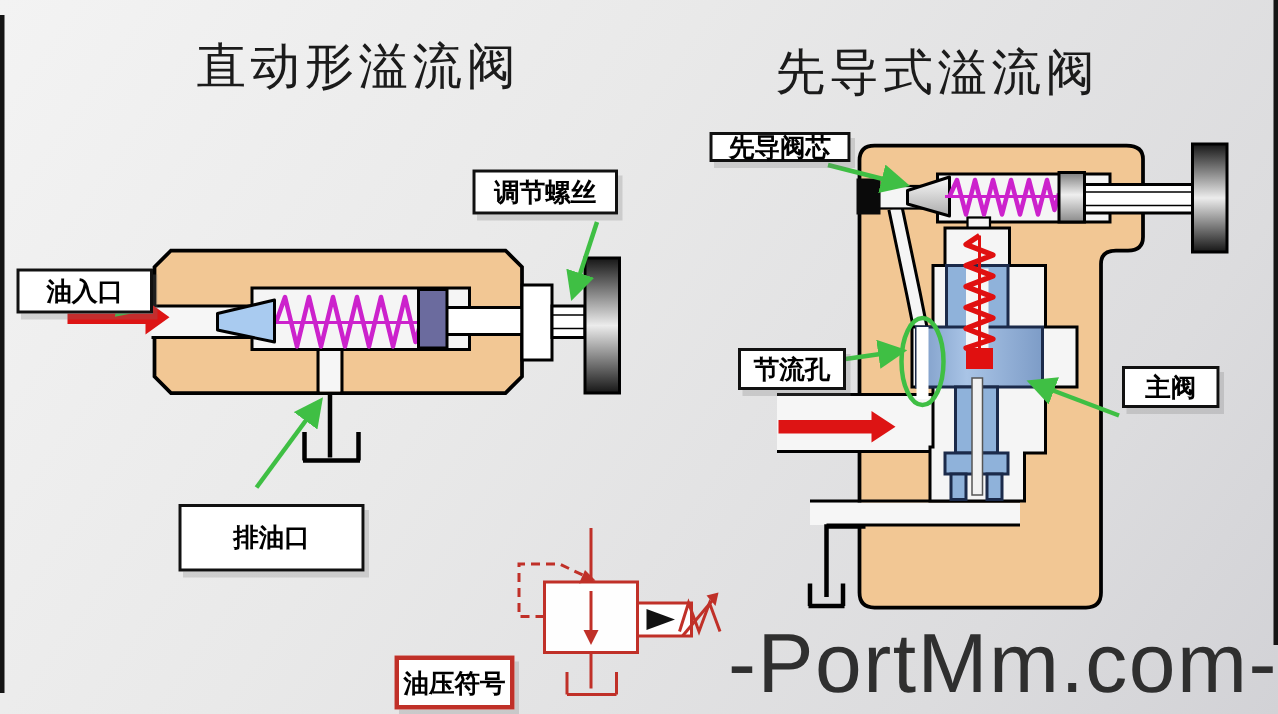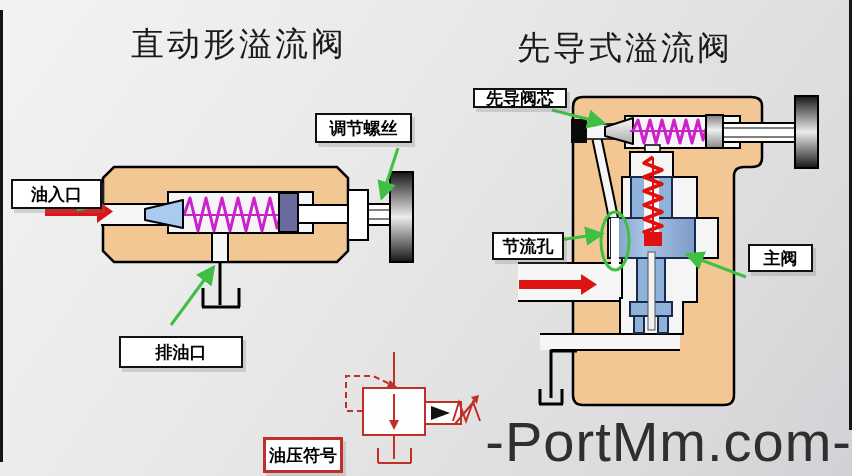--- a/index.html
+++ b/index.html
@@ -185,21 +185,21 @@
       <line x1="455" y1="424" x2="476" y2="399" class="c-sym"></line>
       <polygon class="c-symfill" points="471,397 479,395 477,404"></polygon>
     </g>
   </svg>
 
   <div class="title" style="left:131px;top:22px;width:216px;">直动形溢流阀</div>
   <div class="title" style="left:517px;top:26px;width:216px;">先导式溢流阀</div>
 
   <div class="callout" style="left:11px;top:158px;width:91px;height:30px;margin-top:21px;">油入口</div>
   <div class="callout" style="left:315px;top:113px;width:97px;height:30px;text-align:center;">调节螺丝</div>
-  <div class="callout" style="left:119px;top:336px;width:124px;height:32px;">排油口</div>
+  <div class="callout" style="left:119px;top:336px;width:124px;height:45px;">排油口</div>
   <div class="callout" style="left:473px;top:88px;width:94px;height:20px;">先导阀芯</div>
   <div class="callout" style="left:468px;top:232px;width:72px;height:28px;margin-left:24px;">节流孔</div>
   <div class="callout" style="left:748px;top:244px;width:65px;height:28px;">主阀</div>
   <div class="callout red" style="left:263px;top:437px;width:80px;height:36px;">油压符号</div>
 
   <div class="wm-main">-PortMm.com-</div>
 
 </div>
 
 </body></html>

